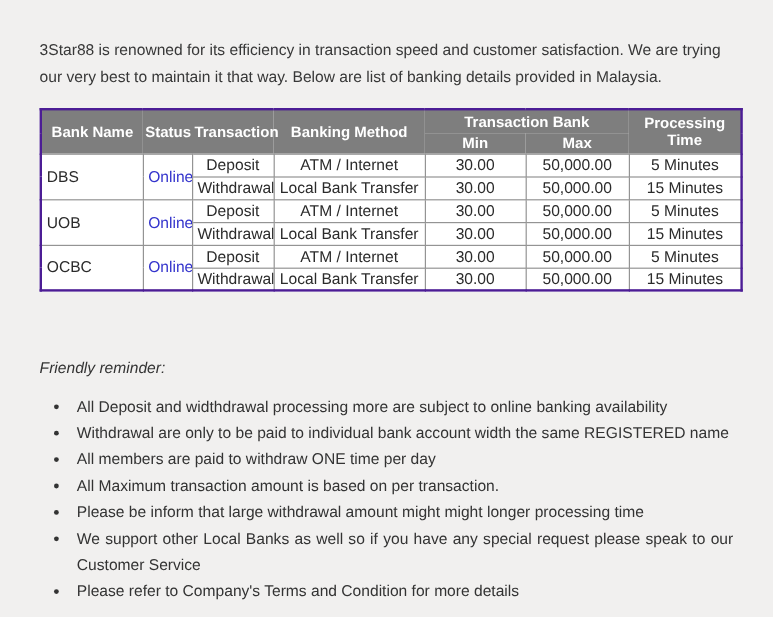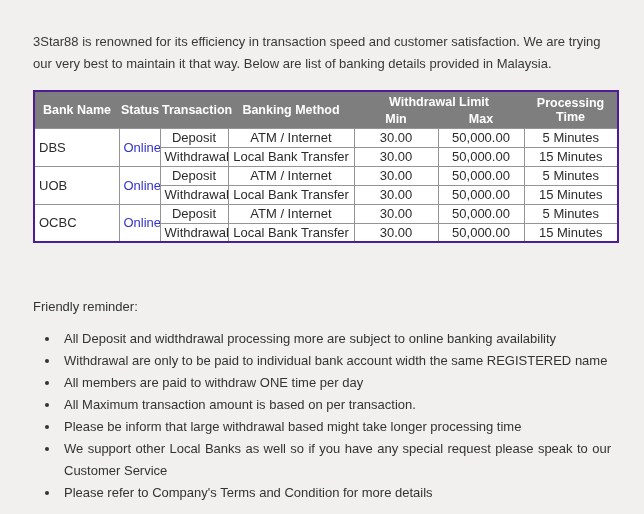--- a/index.html
+++ b/index.html
@@ -61,20 +61,21 @@
   td.status { text-align: center; }
   td.status span { color: #3333cc; }
   td.txn, td.method { text-align: center; padding: 0 3px; }
   td.num { text-align: center; }
 
   .reminder { margin-top: 56px; }
   .reminder-heading {
     font-size: 13px;
     margin: 0;
     color: #333333;
+    font-style: italic;
   }
   ul.reminder-list {
     margin: 14px 0 0 0;
     padding: 0 0 0 27px;
     width: 578px;
   }
   ul.reminder-list li {
     font-size: 13px;
     line-height: 22px;
     color: #333333;
@@ -100,21 +101,21 @@
         <col style="width:84px">
         <col style="width:86px">
         <col style="width:94px">
     </colgroup>
     <thead>
       <tr class="h1">
         <th rowspan="2">Bank Name</th>
         <th rowspan="2">Status</th>
         <th rowspan="2">Transaction</th>
         <th rowspan="2">Banking Method</th>
-        <th colspan="2">Withdrawal Limit</th>
+        <th colspan="2">Transaction Bank</th>
         <th rowspan="2">Processing Time</th>
       </tr>
       <tr class="h2">
         <th>Min</th>
         <th>Max</th>
       </tr>
     </thead>
     <tbody id="bank-rows">
         <tr>
           <td class="bank" rowspan="2">DBS</td>
@@ -167,19 +168,19 @@
       </tbody>
   </table>
 
   <div class="reminder">
     <p class="reminder-heading">Friendly reminder:</p>
     <ul class="reminder-list" id="reminder-list">
         <li><span>All Deposit and widthdrawal processing more are subject to online banking availability</span></li>
         <li><span>Withdrawal are only to be paid to individual bank account width the same </span><b>REGISTERED</b><span> name</span></li>
         <li><span>All members are paid to withdraw </span><b>ONE</b><span> time per day</span></li>
         <li><span>All Maximum transaction amount is based on per transaction.</span></li>
-        <li><span>Please be inform that large withdrawal based might take longer processing time</span></li>
+        <li><span>Please be inform that large withdrawal amount might might longer processing time</span></li>
         <li class="justify"><span>We support other Local Banks as well so if you have any special request please speak to our Customer Service</span></li>
         <li><span>Please refer to Company's Terms and Condition for more details</span></li>
       </ul>
   </div>
 
 </div>
 
 </body></html>

